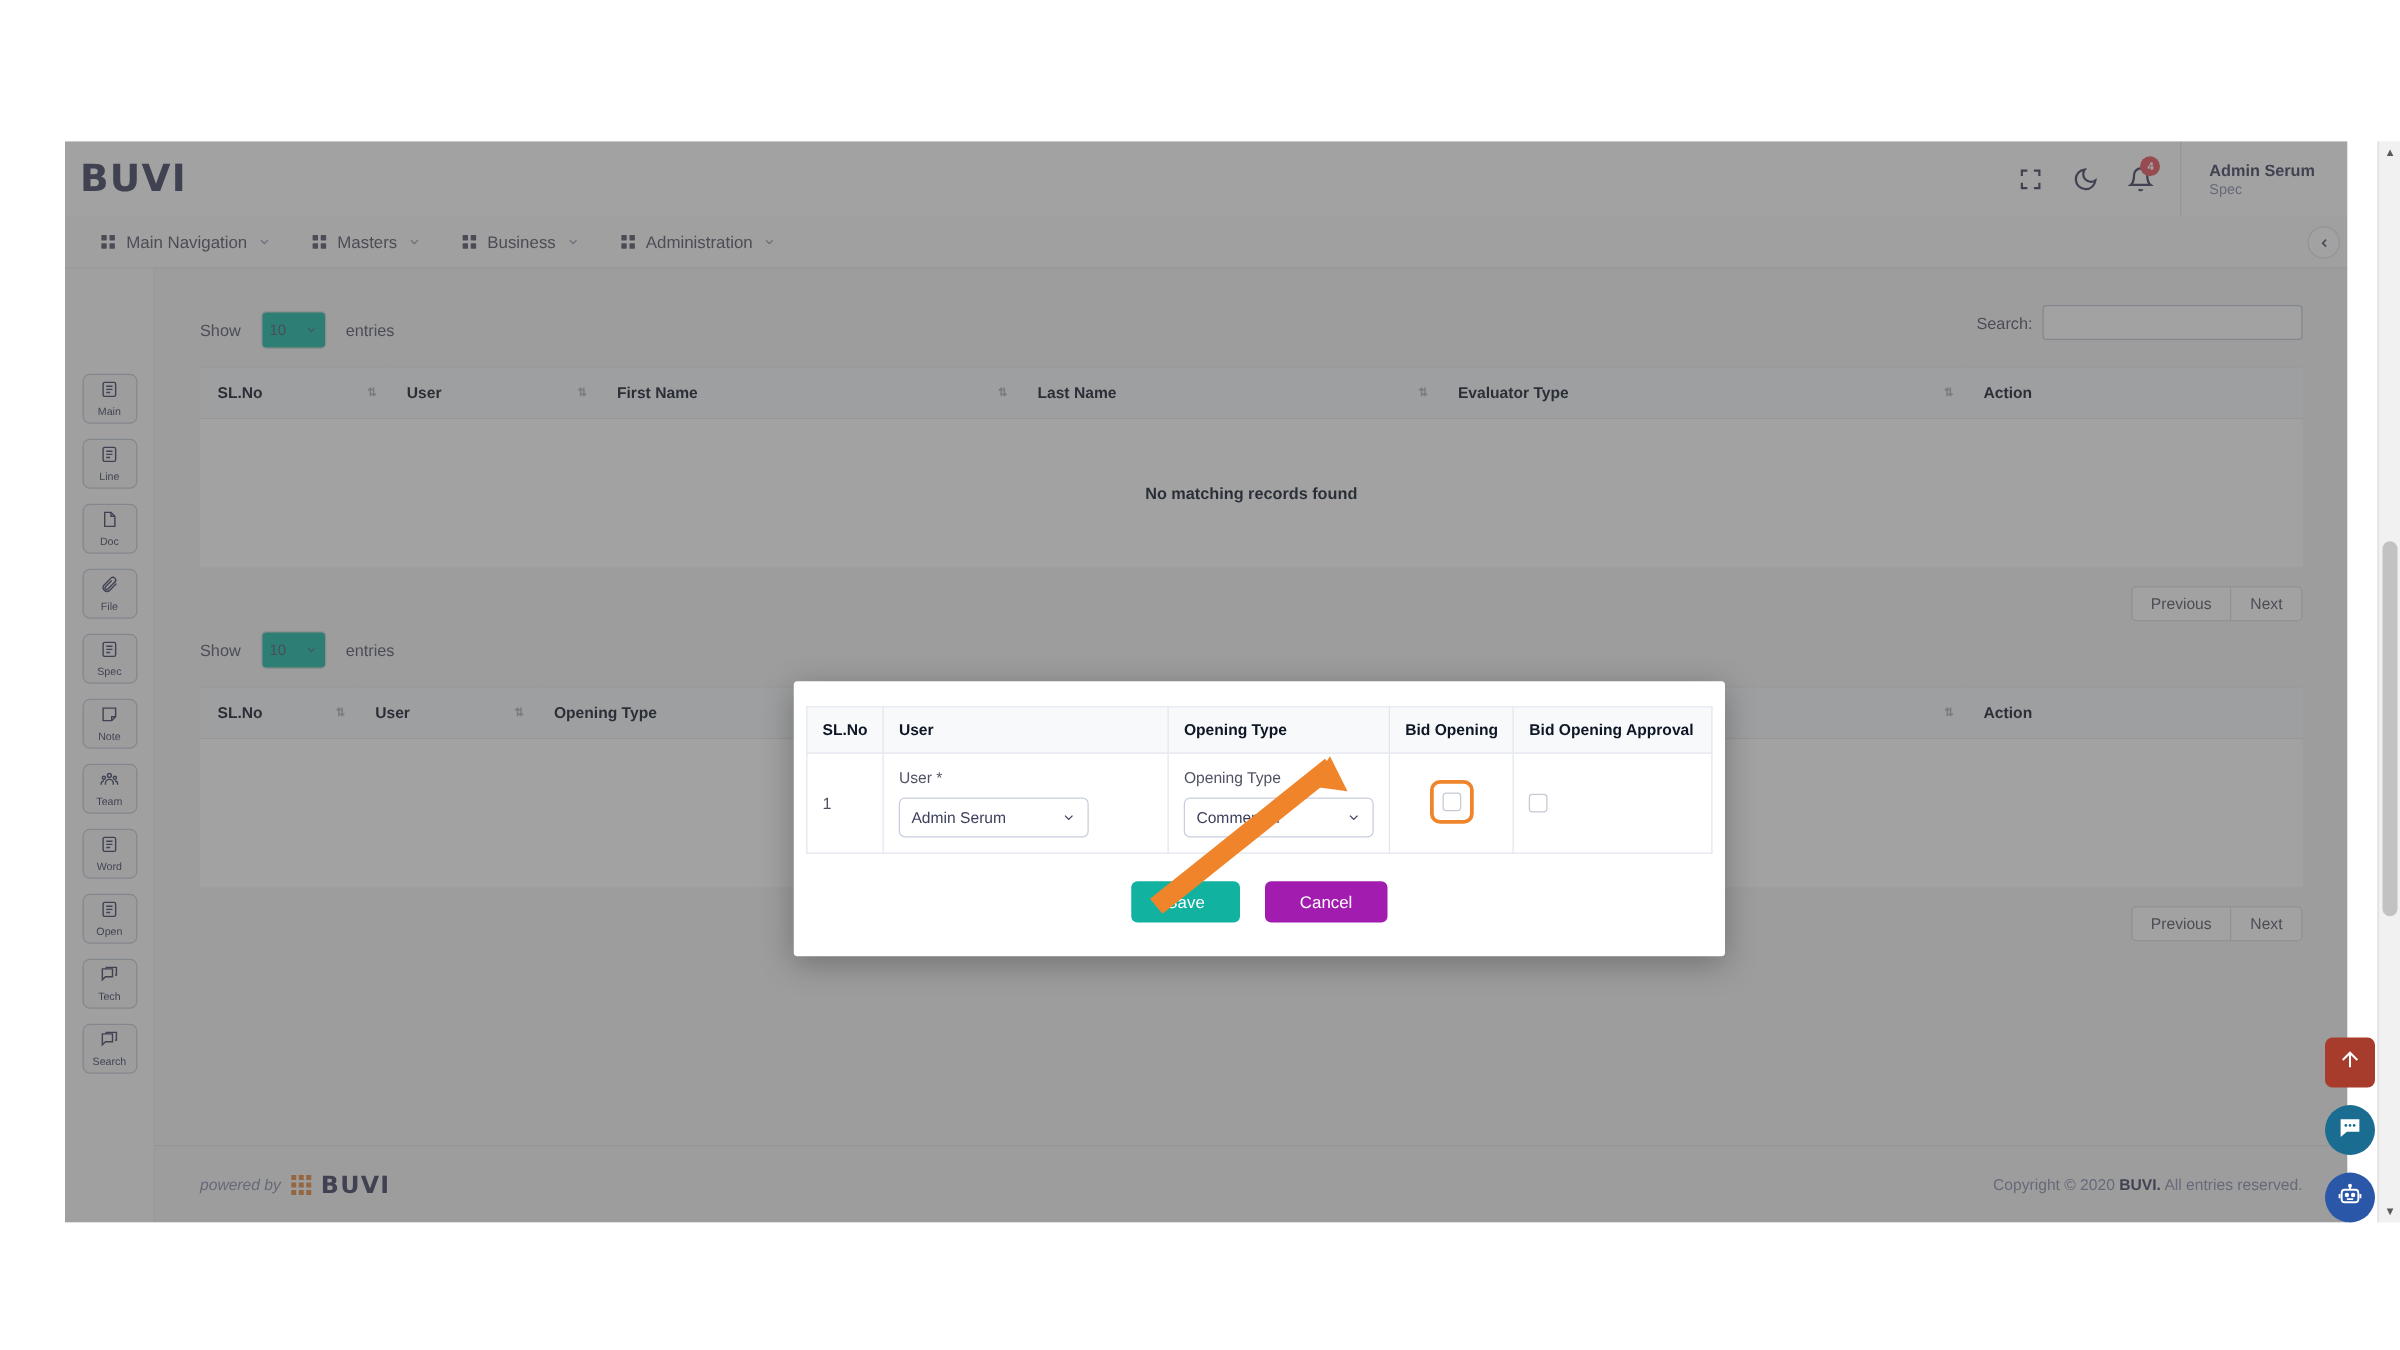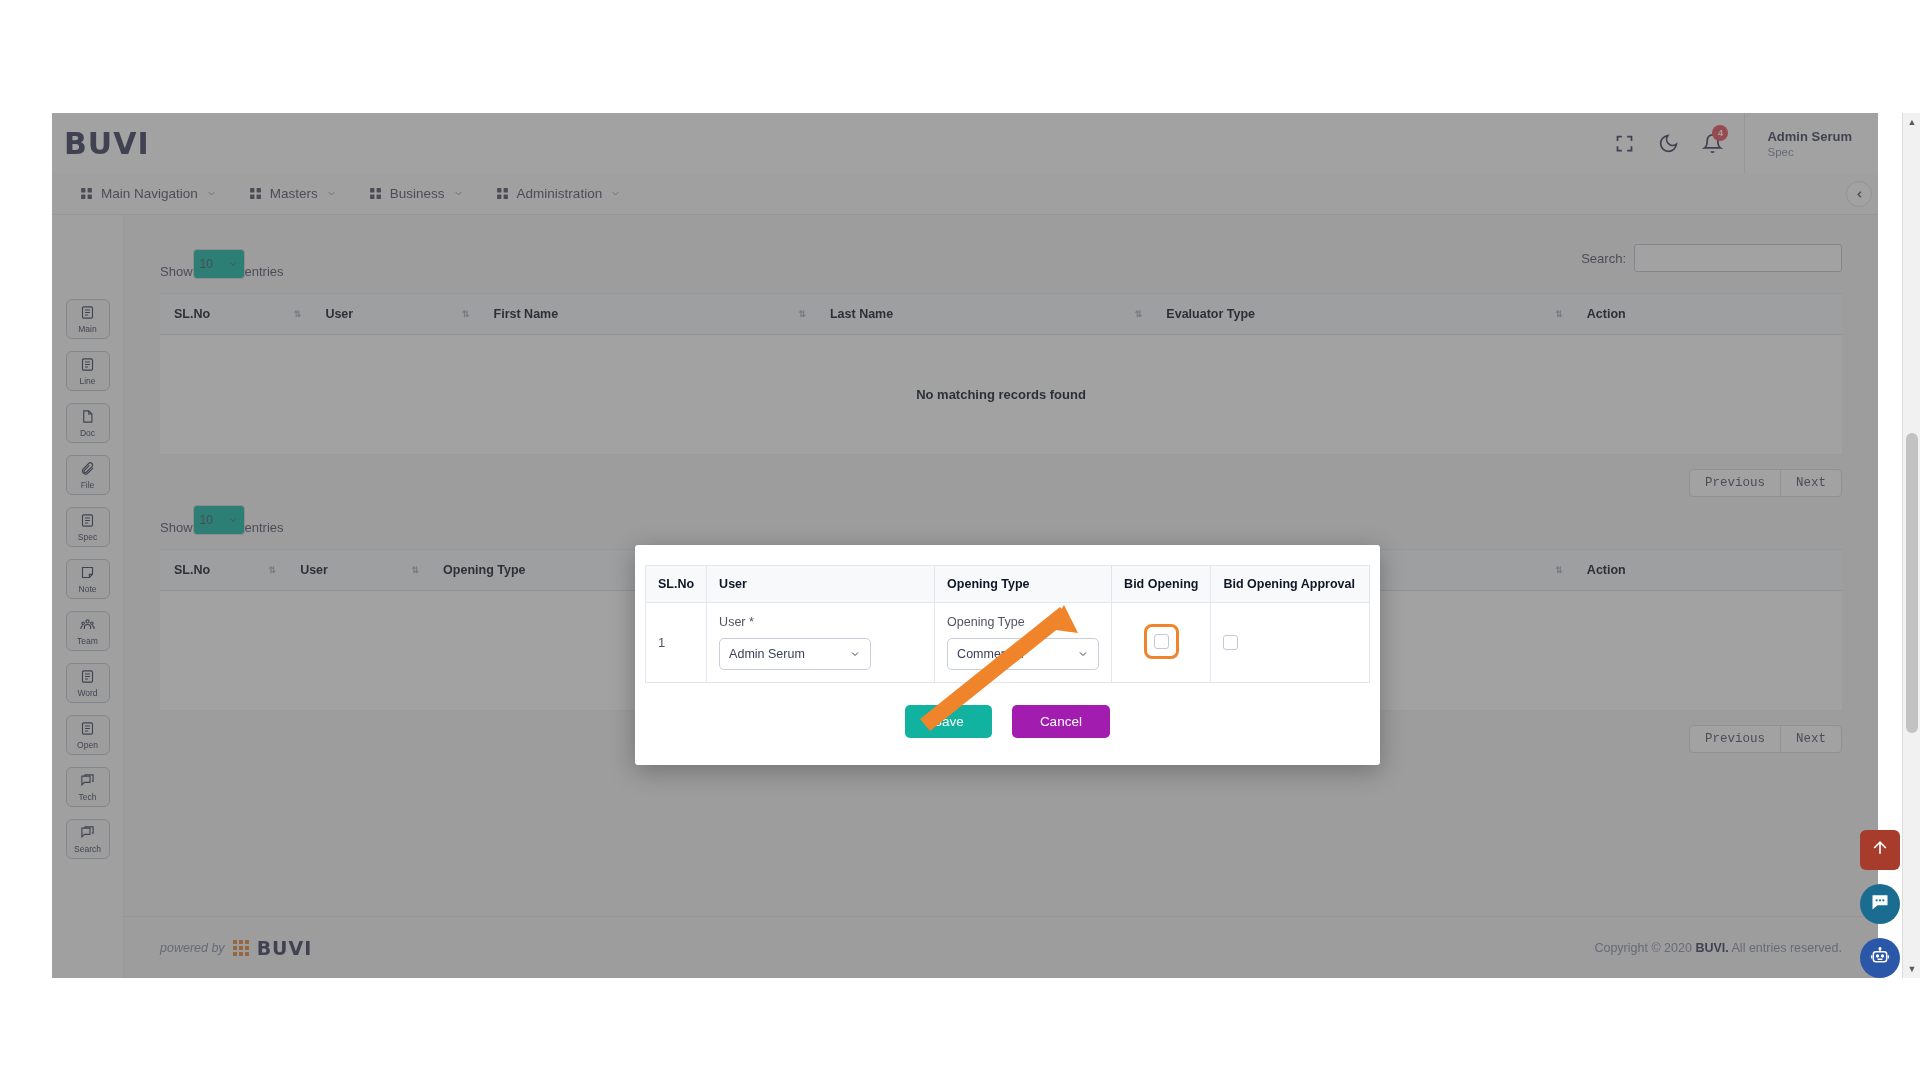--- a/index.html
+++ b/index.html
@@ -117,21 +117,21 @@
     position: absolute; left: 72px; top: 102px;
     width: 1754px; height: 763px;
     padding: 26px 36px 0 36px;
   }
 
   
   .dt-top {
     display: flex; align-items: center; justify-content: space-between;
     height: 34px; margin-bottom: 18px;
   }
-  .dt-show { display: flex; align-items: flex-end; gap: 0; font-size: 13px; color: #515365; margin-top: 12px; }
+  .dt-show { display: flex; align-items: center; gap: 16px; font-size: 13px; color: #515365; margin-top: 12px; }
   .len-select {
     width: 52px; height: 30px;
     border: 1px solid #d3d3d3; border-radius: 4px;
     background: #14b8a6; font-size: 12px; color: #515365;
     display: flex; align-items: center; justify-content: space-between;
     padding: 0 6px;
   }
   .dt-search { display: flex; align-items: center; gap: 8px; font-size: 13px; color: #515365; }
   .search-box {
     width: 208px; height: 28px;
@@ -147,21 +147,21 @@
   }
   table.dt thead th .sorter {
     position: absolute; right: 10px; top: 50%; transform: translateY(-50%);
     font-size: 9px; color: #aab0bb; line-height: 1;
   }
   .empty-row td {
     height: 120px; text-align: center;
     font-size: 13px; font-weight: bold; color: #0e1726;
     border-bottom: 1px solid #eee; background: #fff;
   }
-  .dt-bottom { display: flex; justify-content: flex-end; padding: 14px 0 0 0; font-family: Liberation Mono, monospace; }
+  .dt-bottom { display: flex; justify-content: flex-end; padding: 14px 0 0 0; }
   .pager { display: flex; border: 1px solid #dcdcdc; border-radius: 4px; overflow: hidden; background: #fff; }
   .pager span {
     padding: 6px 15px; font-size: 12.5px; color: #515365;
     border-right: 1px solid #dcdcdc;
   }
   .pager span:last-child { border-right: none; }
 
   
   .section-head {
     display: flex; align-items: center; justify-content: space-between;

